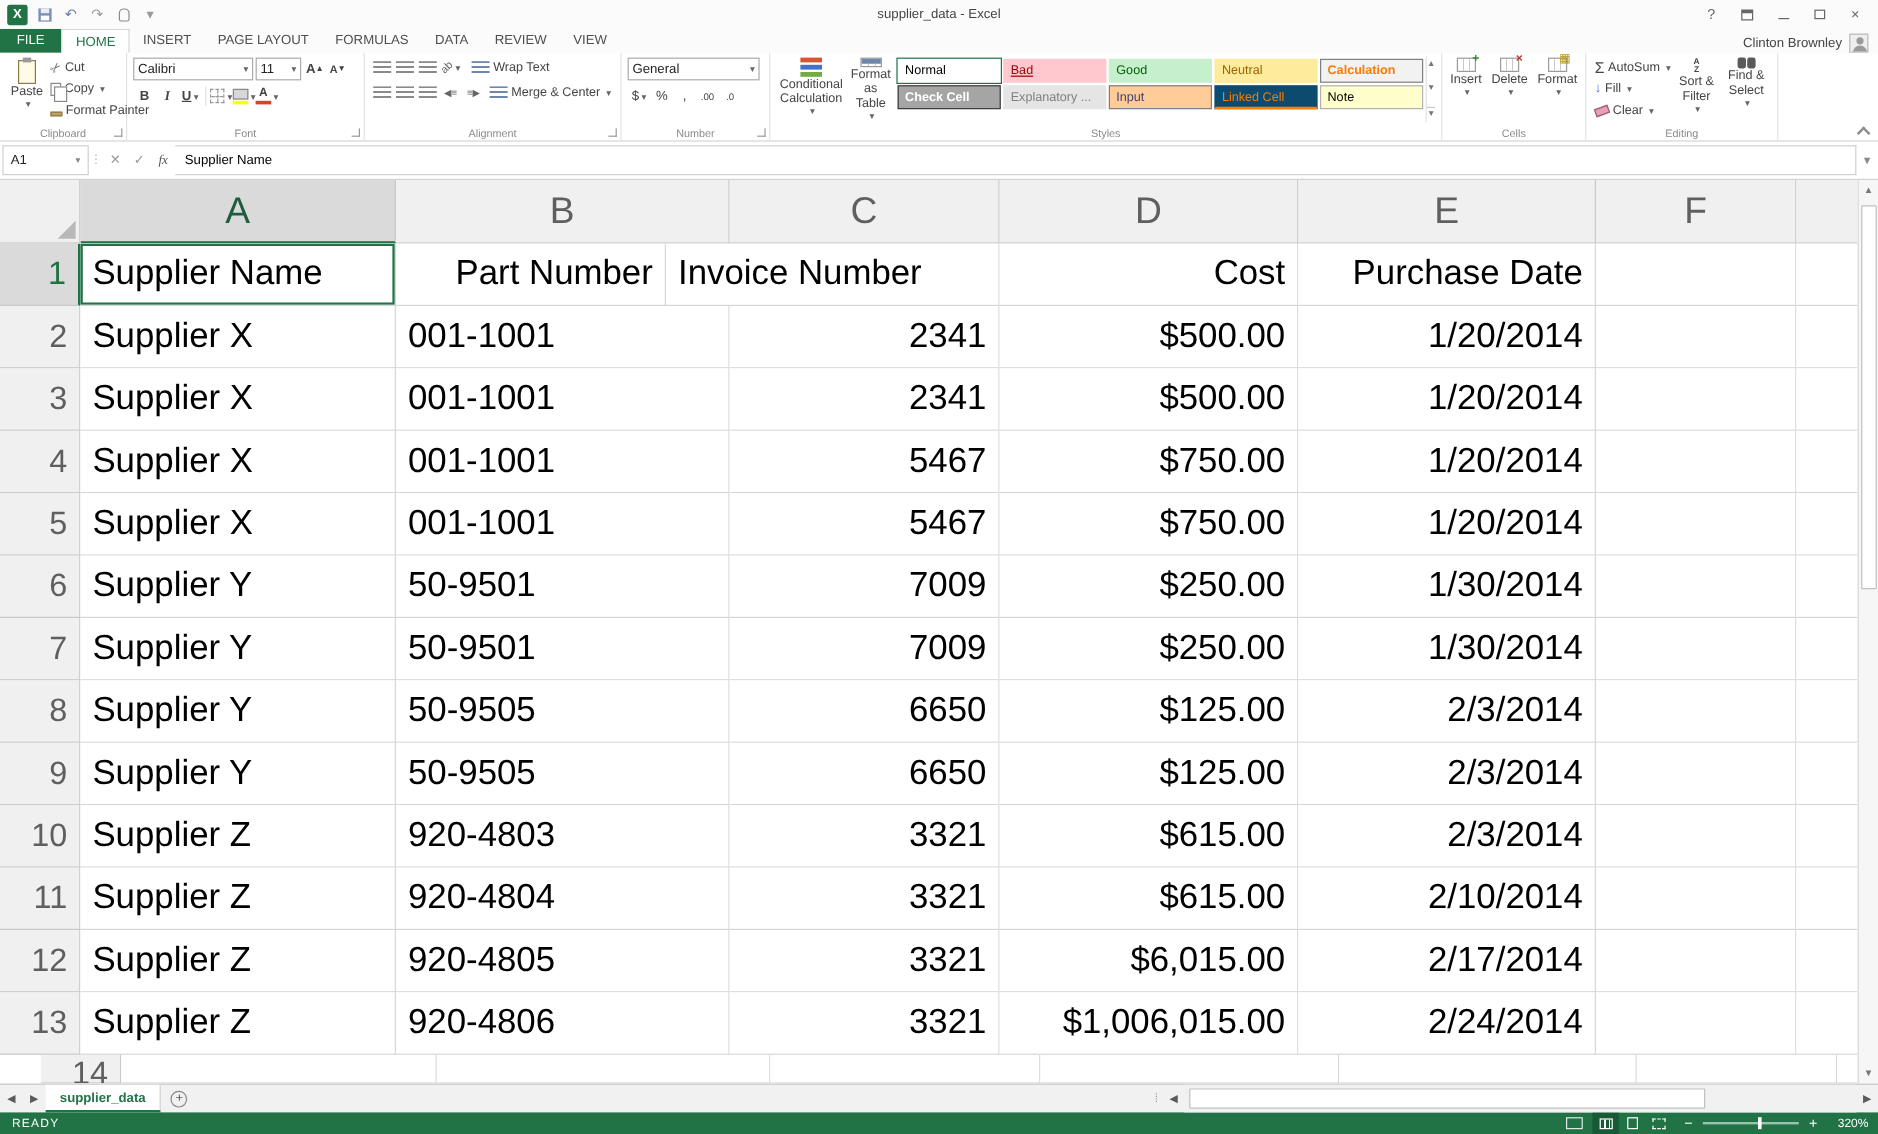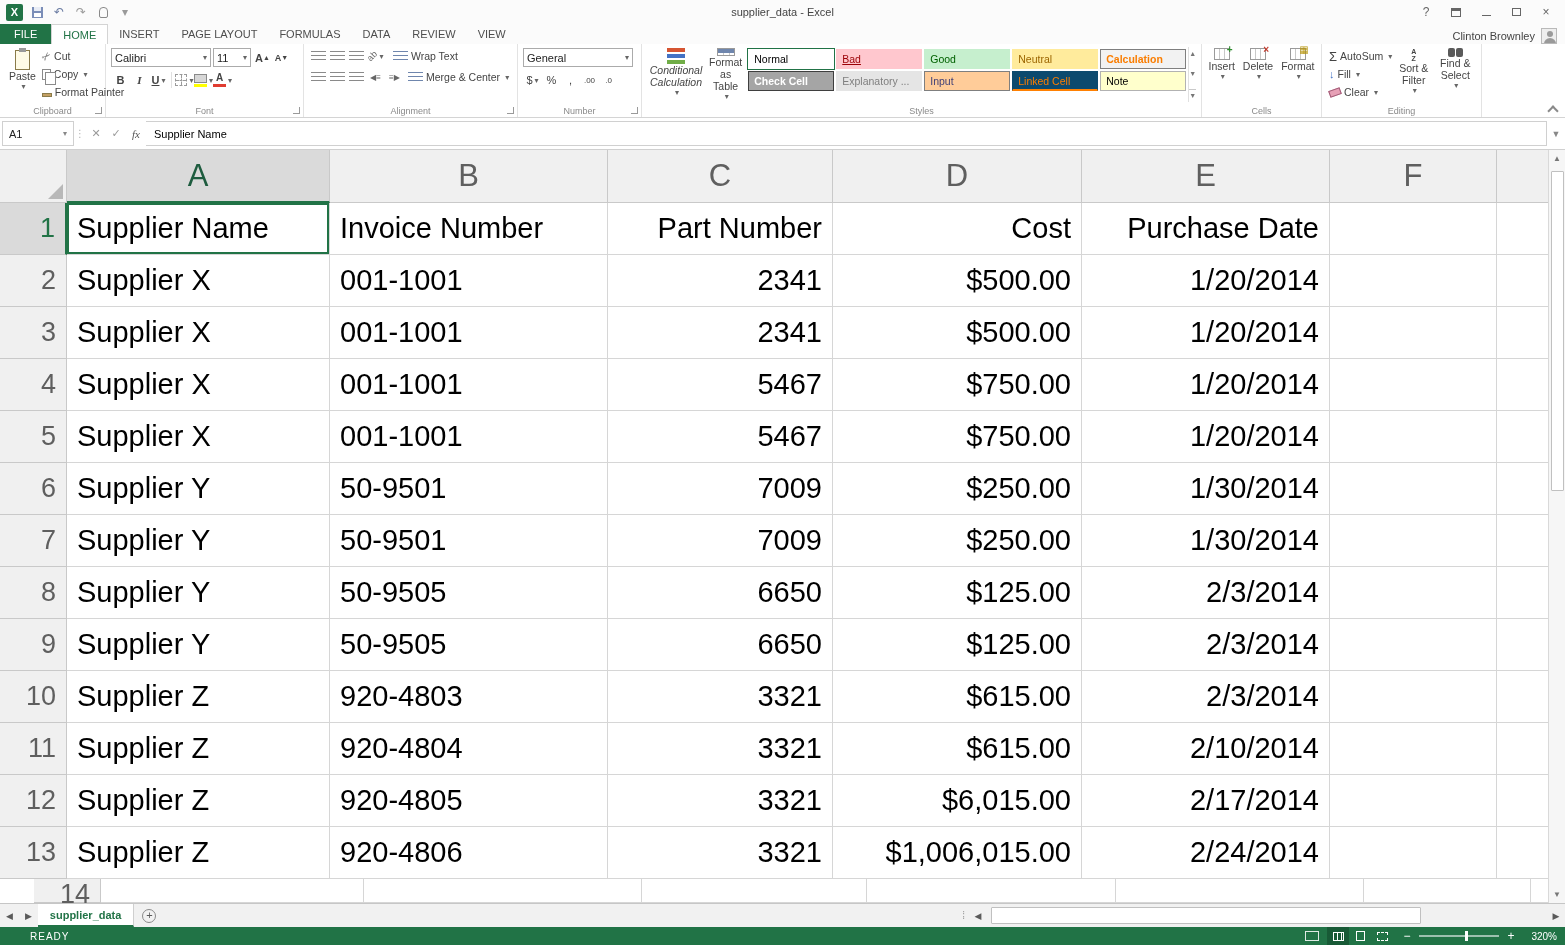--- a/index.html
+++ b/index.html
@@ -154,21 +154,21 @@
     font-size:11px; line-height:1; display:flex; align-items:center; justify-content:center; margin:0 8px; }
   .hscroll { margin-left:auto; display:flex; align-items:center; height:100%; }
   .hsplit { color:#9a9a9a; font-size:10px; padding:0 4px; }
   .htrack { width:560px; height:100%; position:relative; background:#f1f1f1; }
   .hthumb { position:absolute; top:3px; bottom:3px; left:4px; width:430px; background:#fff;
     border:1px solid #c0c0c0; border-radius:1px; }
   .hbtn { width:18px; color:#5a5a5a; font-size:9px; text-align:center; }
 
   
   .statusbar { height:18px; background:#217346; color:#fff; display:flex; align-items:center;
-    font-size:10px; flex:0 0 auto;padding-left:20px; }
+    font-size:10px; flex:0 0 auto; }
   .mode { padding-left:10px; letter-spacing:1px; }
   .sright { margin-left:auto; display:flex; align-items:center; gap:8px; padding-right:8px; }
   .dispset { width:14px; height:10px; border:1px solid #dfeae4; }
   .views { display:flex; }
   .vbtn { width:22px; height:18px; display:flex; align-items:center; justify-content:center; }
   .vbtn.active { background:#185a36; }
   .v-grid { width:11px; height:9px; border:1px solid #fff;
     background:repeating-linear-gradient(90deg, transparent 0 3px, #fff 3px 4px); }
   .v-page { width:9px; height:10px; border:1px solid #fff; background:transparent; }
   .v-break { width:11px; height:9px; border:1px dashed #fff; }
@@ -374,21 +374,21 @@
           </div>
         <div class="iconbtn">
             <span style="font-size:8px;">.0</span>
           </div>
       </div>
       <span class="glabel">Number</span>
       <span class="launcher"></span>
     </div>
 
     <div class="rgroup" style="width:560px; display:flex;">
-      <div class="bigbtn dd" style="width:58px;font-style:italic;">
+      <div class="bigbtn dd" style="width:58px;">
         <span class="cf-ic">
           <span style="background:#d65532;"></span>
             <span style="background:#4472c4;"></span>
             <span style="background:#70ad47;"></span>
         </span>
         <span class="twoline"><span>Conditional</span><br><span>Calculation</span></span>
       </div>
       <div class="bigbtn dd" style="width:54px;">
         <span class="fat-ic"></span>
         <span class="twoline"><span>Format as</span><br><span>Table</span></span>
@@ -494,22 +494,22 @@
           <div class="colh" style="width: 225px;">C</div>
           <div class="colh" style="width: 249px;">D</div>
           <div class="colh" style="width: 248px;">E</div>
           <div class="colh" style="width: 167px;">F</div>
           <div class="hdrfill"></div>
         </div>
       <div id="grid-rows">
           <div class="grow">
             <div class="rh sel">1</div>
             <div class="cell al active" style="width: 263px;">Supplier Name</div>
+            <div class="cell ar" style="width: 225px;">Part Number</div>
             <div class="cell al" style="width: 278px;">Invoice Number</div>
-            <div class="cell ar" style="width: 225px;">Part Number</div>
             <div class="cell ar" style="width: 249px;">Cost</div>
             <div class="cell ar" style="width: 248px;">Purchase Date</div>
             <div class="cell" style="width: 167px;"></div>
             <div class="rowfill"></div>
           </div>
           <div class="grow">
             <div class="rh">2</div>
             <div class="cell al" style="width: 263px;">Supplier X</div>
             <div class="cell al" style="width: 278px;">001-1001</div>
             <div class="cell ar" style="width: 225px;">2341</div>

